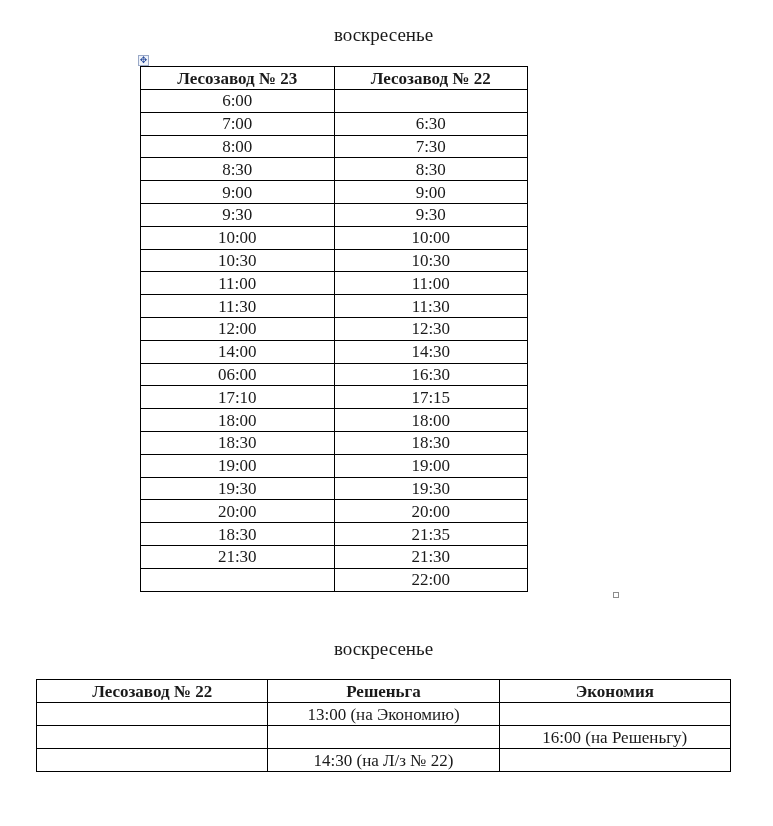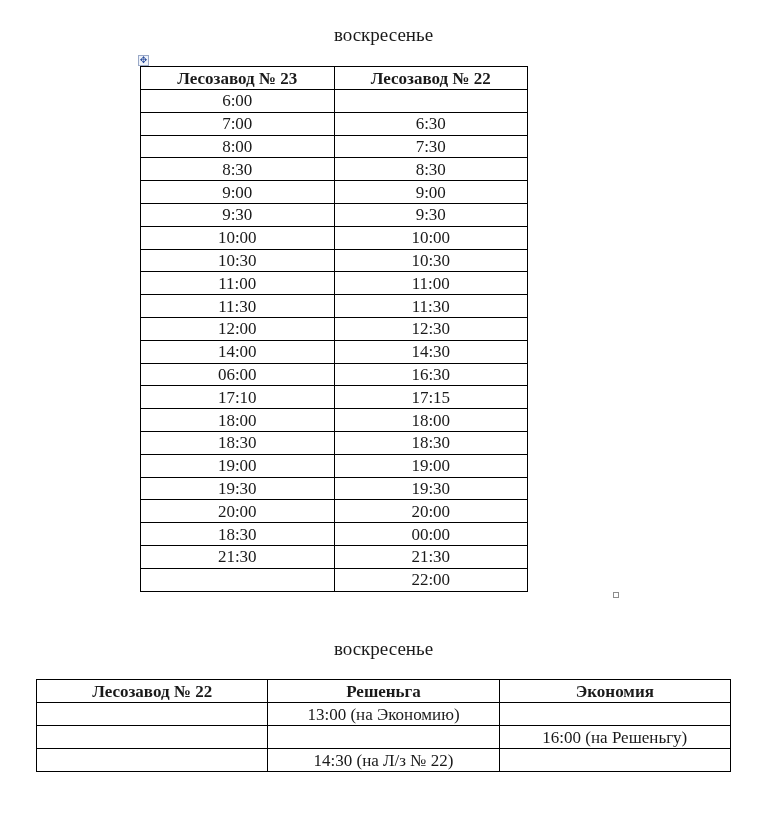--- a/index.html
+++ b/index.html
@@ -125,21 +125,21 @@
       <tr>
         <td>19:30</td>
         <td>19:30</td>
       </tr>
       <tr>
         <td>20:00</td>
         <td>20:00</td>
       </tr>
       <tr>
         <td>18:30</td>
-        <td>00:00</td>
+        <td>21:35</td>
       </tr>
       <tr>
         <td>21:30</td>
         <td>21:30</td>
       </tr>
       <tr>
         <td></td>
         <td>22:00</td>
       </tr>
     </tbody>

